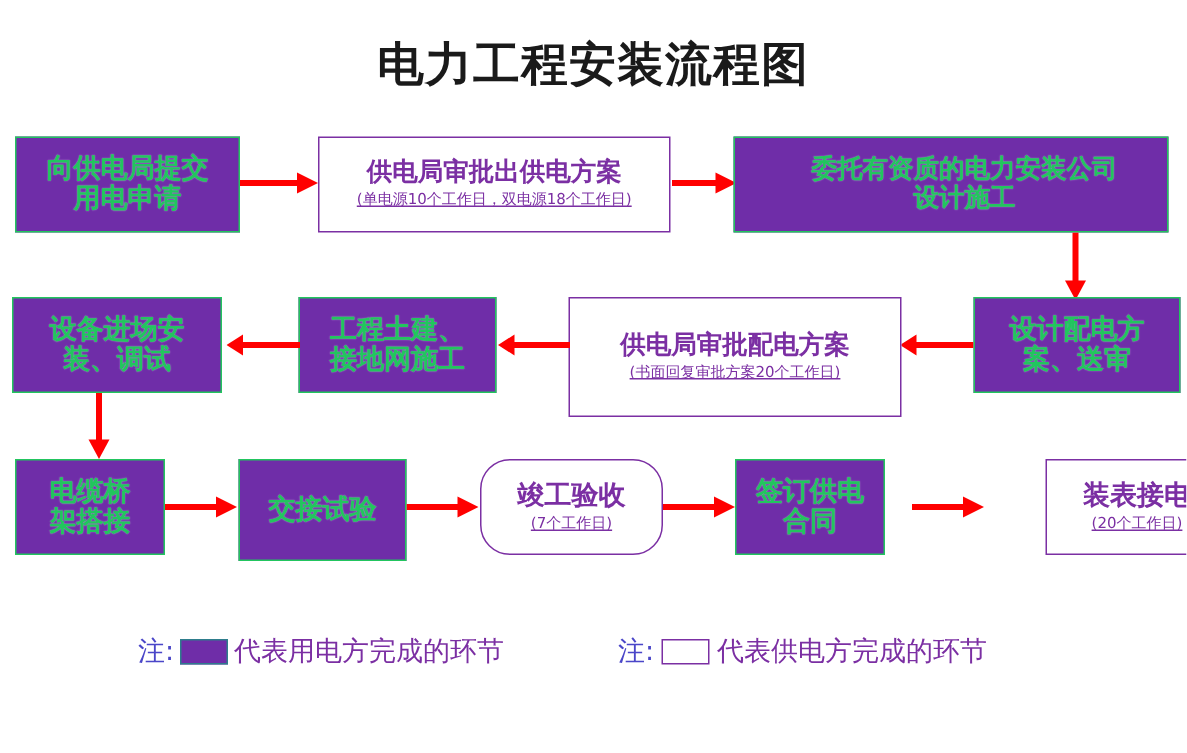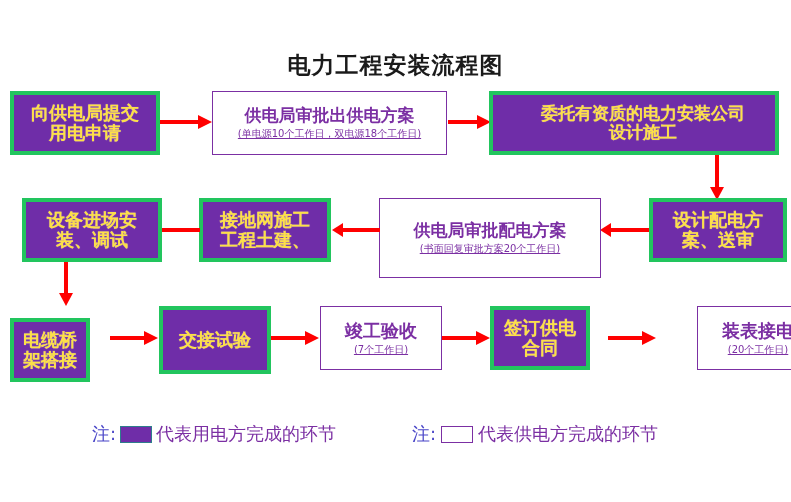--- a/index.html
+++ b/index.html
@@ -17,42 +17,41 @@
     background: #ffffff;
     overflow: hidden;
   }
   
   .title {
     position: absolute;
     left: 0;
     top: 22px;
     width: 791px;
     text-align: center;
-    font-size: 23px;
+    font-size: 31px;
     font-weight: bold;
     color: #1a1a1a;
     letter-spacing: 1px;
     white-space: nowrap;
-    margin-top: 28px;
   }
   
   .node {
     position: absolute;
     box-sizing: border-box;
     display: flex;
     flex-direction: column;
     align-items: center;
     justify-content: center;
     text-align: center;
     line-height: 1.12;
   }
   .node.filled {
     background: #6f2da8;
-    border: 4px solid #22c55e;
-    color: #fde047;
+    border: 1px solid #22c55e;
+    color: #22c55e;
   }
   .node.outlined {
     background: #ffffff;
     border: 1px solid #7b2fa3;
     color: #7b2fa3;
   }
   .node .main {
     font-size: 18px;
     font-weight: bold;
     white-space: nowrap;
@@ -163,44 +162,44 @@
   </div>
 
   <div class="arrow" style="left:332px; top:222px;">
     <svg width="48" height="16" viewBox="0 0 48 16">
       <line x1="9" y1="8" x2="48" y2="8" stroke="#ff0000" stroke-width="4"></line>
       <polygon points="11,1 0,8 11,15" fill="#ff0000"></polygon>
     </svg>
   </div>
 
   <div class="node filled" style="left:199px; top:198px; width:132px; height:64px;">
+    <div class="main">工程土建、</div>
     <div class="main">接地网施工</div>
-    <div class="main">工程土建、</div>
   </div>
 
   <div class="arrow" style="left:151px; top:222px;">
     <svg width="49" height="16" viewBox="0 0 49 16">
       <line x1="9" y1="8" x2="49" y2="8" stroke="#ff0000" stroke-width="4"></line>
       <polygon points="11,1 0,8 11,15" fill="#ff0000"></polygon>
     </svg>
   </div>
 
-  <div class="node filled" style="left:22px; top:198px; width:140px; height:64px;">
+  <div class="node filled" style="left:8px; top:198px; width:140px; height:64px;">
     <div class="main">设备进场安</div>
     <div class="main">装、调试</div>
   </div>
 
   <div class="arrow" style="left:58px; top:262px;">
     <svg width="16" height="44" viewBox="0 0 16 44">
       <line x1="8" y1="0" x2="8" y2="33" stroke="#ff0000" stroke-width="4"></line>
       <polygon points="1,31 8,44 15,31" fill="#ff0000"></polygon>
     </svg>
   </div>
 
-  <div class="node filled" style="left:10px; top:318px; width:80px; height:64px;align-items:center;">
+  <div class="node filled" style="left:10px; top:306px; width:100px; height:64px;align-items:center;">
     <div class="main">电缆桥</div>
     <div class="main">架搭接</div>
   </div>
 
   <div class="arrow" style="left:110px; top:330px;">
     <svg width="48" height="16" viewBox="0 0 48 16">
       <line x1="0" y1="8" x2="36" y2="8" stroke="#ff0000" stroke-width="4"></line>
       <polygon points="34,1 48,8 34,15" fill="#ff0000"></polygon>
     </svg>
   </div>
@@ -209,21 +208,21 @@
     <div class="main">交接试验</div>
   </div>
 
   <div class="arrow" style="left:271px; top:330px;">
     <svg width="48" height="16" viewBox="0 0 48 16">
       <line x1="0" y1="8" x2="36" y2="8" stroke="#ff0000" stroke-width="4"></line>
       <polygon points="34,1 48,8 34,15" fill="#ff0000"></polygon>
     </svg>
   </div>
 
-  <div class="node outlined" style="left:320px; top:306px; width:122px; height:64px;">
+  <div class="node outlined" style="left:320px; top:306px; width:122px; height:64px;border-radius:20px;">
     <div class="main">竣工验收</div>
     <div class="sub">(7个工作日)</div>
   </div>
 
   <div class="arrow" style="left:442px; top:330px;">
     <svg width="48" height="16" viewBox="0 0 48 16">
       <line x1="0" y1="8" x2="36" y2="8" stroke="#ff0000" stroke-width="4"></line>
       <polygon points="34,1 48,8 34,15" fill="#ff0000"></polygon>
     </svg>
   </div>

